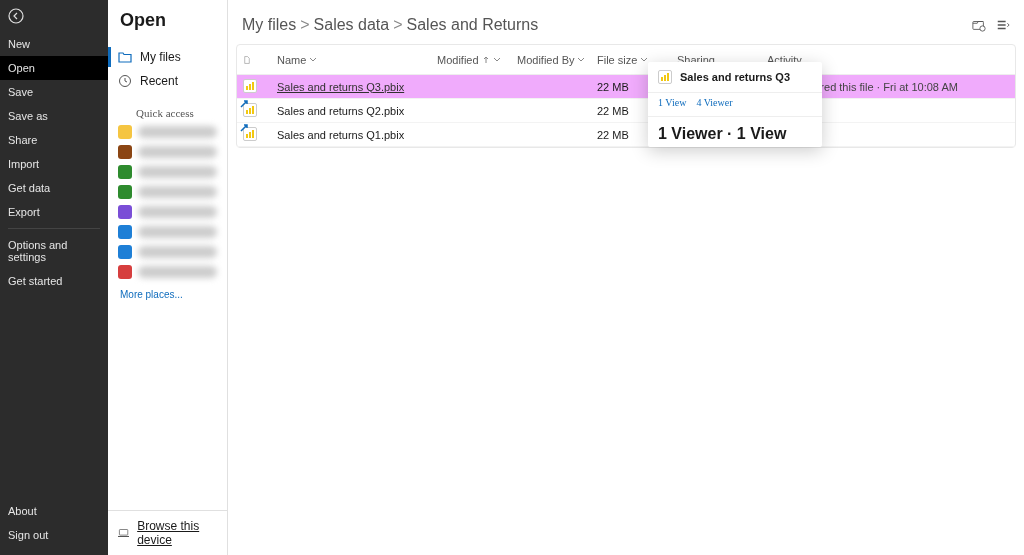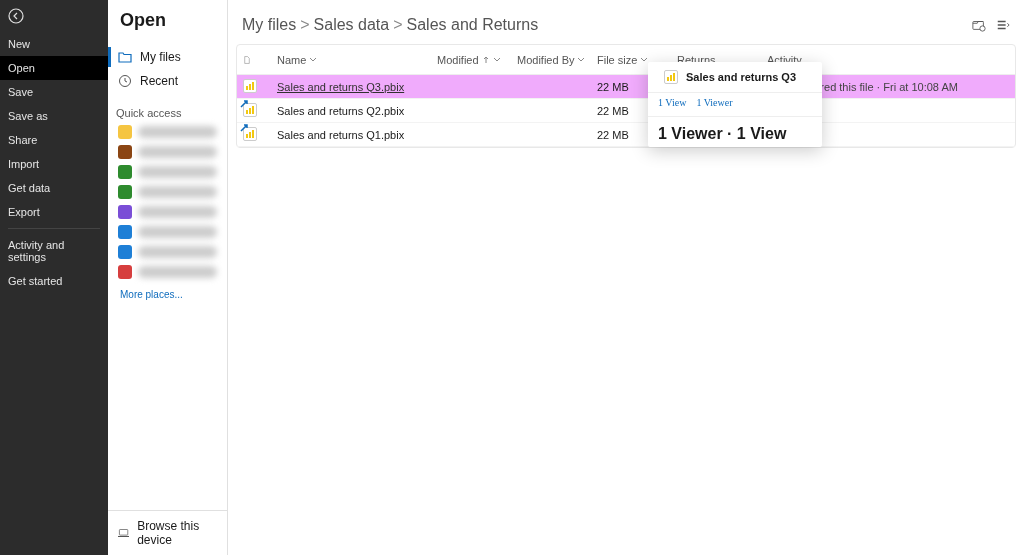--- a/index.html
+++ b/index.html
@@ -20,28 +20,28 @@
 
   
   .pane-open { width: 120px; border-right: 1px solid #e0e0e0; display: flex; flex-direction: column; }
   .pane-open h1 { font-size: 18px; font-weight: 600; padding: 10px 12px 14px; }
   .pane-open .src-list { }
   .pane-open .src-item { display: flex; align-items: center; gap: 8px; padding: 5px 10px; font-size: 12px; cursor: pointer; position: relative; }
   .pane-open .src-item.selected { }
   .pane-open .src-item.selected::before { content: ""; position: absolute; left: 0; top: 2px; bottom: 2px; width: 3px; background: #0f6cbd; }
   .pane-open .src-item svg { width: 14px; height: 14px; flex: none; }
 
-  .quick-title { padding: 14px 8px 6px; font-size: 11px; color: #555; }
+  .quick-title { padding: 14px 28px 6px; font-size: 11px; color: #555; font-family: Liberation Serif, serif; }
   .quick-list { padding: 0 10px; display: flex; flex-direction: column; gap: 6px; }
   .quick-row { display: flex; align-items: center; gap: 6px; }
   .quick-ico { width: 14px; height: 14px; border-radius: 3px; flex: none; }
   .quick-blur { flex: 1; height: 12px; border-radius: 6px; background: #ccc; filter: blur(3px); }
   .more-link { padding: 10px 12px; font-size: 10px; color: #0f6cbd; cursor: pointer; }
 
-  .browse-row { margin-top: auto; border-top: 1px solid #e0e0e0; padding: 8px 10px; display: flex; align-items: center; gap: 8px; font-size: 12px; cursor: pointer; }
+  .browse-row { margin-top: auto; border-top: 1px solid #e0e0e0; padding: 8px 10px; display: flex; align-items: center; gap: 8px; font-size: 12px; cursor: pointer; text-decoration: underline; }
   .browse-row svg { width: 14px; height: 14px; }
 
   
   .main { flex: 1; display: flex; flex-direction: column; position: relative; }
   .crumb-row { display: flex; align-items: center; padding: 16px 14px 6px; font-size: 16px; color: #555; }
   .crumb-row .crumb { cursor: pointer; }
   .crumb-row .sep-c { margin: 0 4px; color: #888; }
   .crumb-row .right-ico { margin-left: auto; display: flex; gap: 10px; align-items: center; }
   .crumb-row .right-ico svg { width: 14px; height: 14px; }
 
@@ -55,21 +55,21 @@
   .trow.selected { background: #f0abfc; }
   .cell-name.link { color: #323130; text-decoration: underline; }
   .cell-sharing { display: flex; align-items: center; gap: 4px; }
   .cell-sharing svg { width: 10px; height: 10px; }
   .cell-activity { display: flex; align-items: center; gap: 4px; color: #444; }
   .cell-activity svg { width: 10px; height: 10px; }
   .shared-icon { width: 10px; height: 10px; position: relative; top: -1px; }
 
   
   .popover { position: absolute; left: 420px; top: 62px; width: 174px; background: #fff; border-radius: 2px; box-shadow: 0 4px 18px rgba(0,0,0,.2); font-size: 11px; z-index: 10; }
-  .pop-head { display: flex; align-items: center; gap: 8px; padding: 8px 16px; border-bottom: 1px solid #eee; }
+  .pop-head { display: flex; align-items: center; gap: 8px; padding: 8px 10px; border-bottom: 1px solid #eee; }
   .pop-head .title { font-size: 11px; font-weight: 600; }
   .pop-stats { padding: 4px 10px 8px; display: flex; gap: 10px; border-bottom: 1px solid #eee; }
   .pop-stats span { color: #0f6cbd; cursor: pointer; font-size: 10px; font-family: Liberation Serif, serif; }
   .pop-summary { padding: 8px 10px 4px; font-size: 16px; font-weight: 700; }
   .pop-viewer { display: flex; gap: 8px; padding: 4px 10px 10px; align-items: center; }
   .pop-viewer .avatar { width: 18px; height: 18px; border-radius: 50%; background: #0f6cbd; display: flex; align-items: center; justify-content: center; }
   .pop-viewer .avatar svg { width: 10px; height: 10px; fill: #fff; }
   .pop-viewer .line1 { font-size: 10px; }
   .pop-viewer .line2 { font-size: 9px; color: #888; }
 
@@ -92,22 +92,26 @@
     <div class="items" id="nav-items">
         <div class="item">New</div>
         <div class="item selected">Open</div>
         <div class="item">Save</div>
         <div class="item">Save as</div>
         <div class="item">Share</div>
         <div class="item">Import</div>
         <div class="item">Get data</div>
         <div class="item">Export</div>
         <div class="sep"></div>
-        <div class="item">Activity and settings</div>
+        <div class="item">Options and settings</div>
         <div class="item">Get started</div>
+      </div>
+    <div class="bottom" id="nav-footer">
+        <div class="item">About</div>
+        <div class="item">Sign out</div>
       </div>
   </div>
 
   <div class="pane-open">
     <h1>Open</h1>
     <div class="src-list" id="src-list">
         <div class="src-item selected">
           <svg viewBox="0 0 14 14">
             <path d="M1 3 h4 l1 1.5 h7 v7.5 h-12 z" fill="none" stroke="#0f6cbd" stroke-width="1.2"></path>
           </svg>
@@ -210,21 +214,21 @@
               <path d="M1 2 l3 3 l3-3" fill="none" stroke="#888"></path>
             </svg>
           </div>
         <div class="th">
             <span>File size</span>
             <svg viewBox="0 0 8 8">
               <path d="M1 2 l3 3 l3-3" fill="none" stroke="#888"></path>
             </svg>
           </div>
         <div class="th">
-            <span>Returns</span>
+            <span>Sharing</span>
           </div>
         <div class="th">
             <span>Activity</span>
           </div>
       </div>
       <div id="tbody">
           <div class="trow selected">
             <div style="position:relative"><span class="pbix-ico"></span></div>
             <div class="cell-name link">Sales and returns Q3.pbix</div>
             <div></div>
@@ -274,19 +278,19 @@
         </div>
     </div>
 
     <div class="popover">
       <div class="pop-head">
         <span class="pbix-ico"></span>
         <span class="title">Sales and returns Q3</span>
       </div>
       <div class="pop-stats">
         <span>1 View</span>
-        <span>1 Viewer</span>
+        <span>4 Viewer</span>
       </div>
       <div class="pop-summary">1 Viewer · 1 View</div>
     </div>
 
   </div>
 </div>
 
 </body></html>

